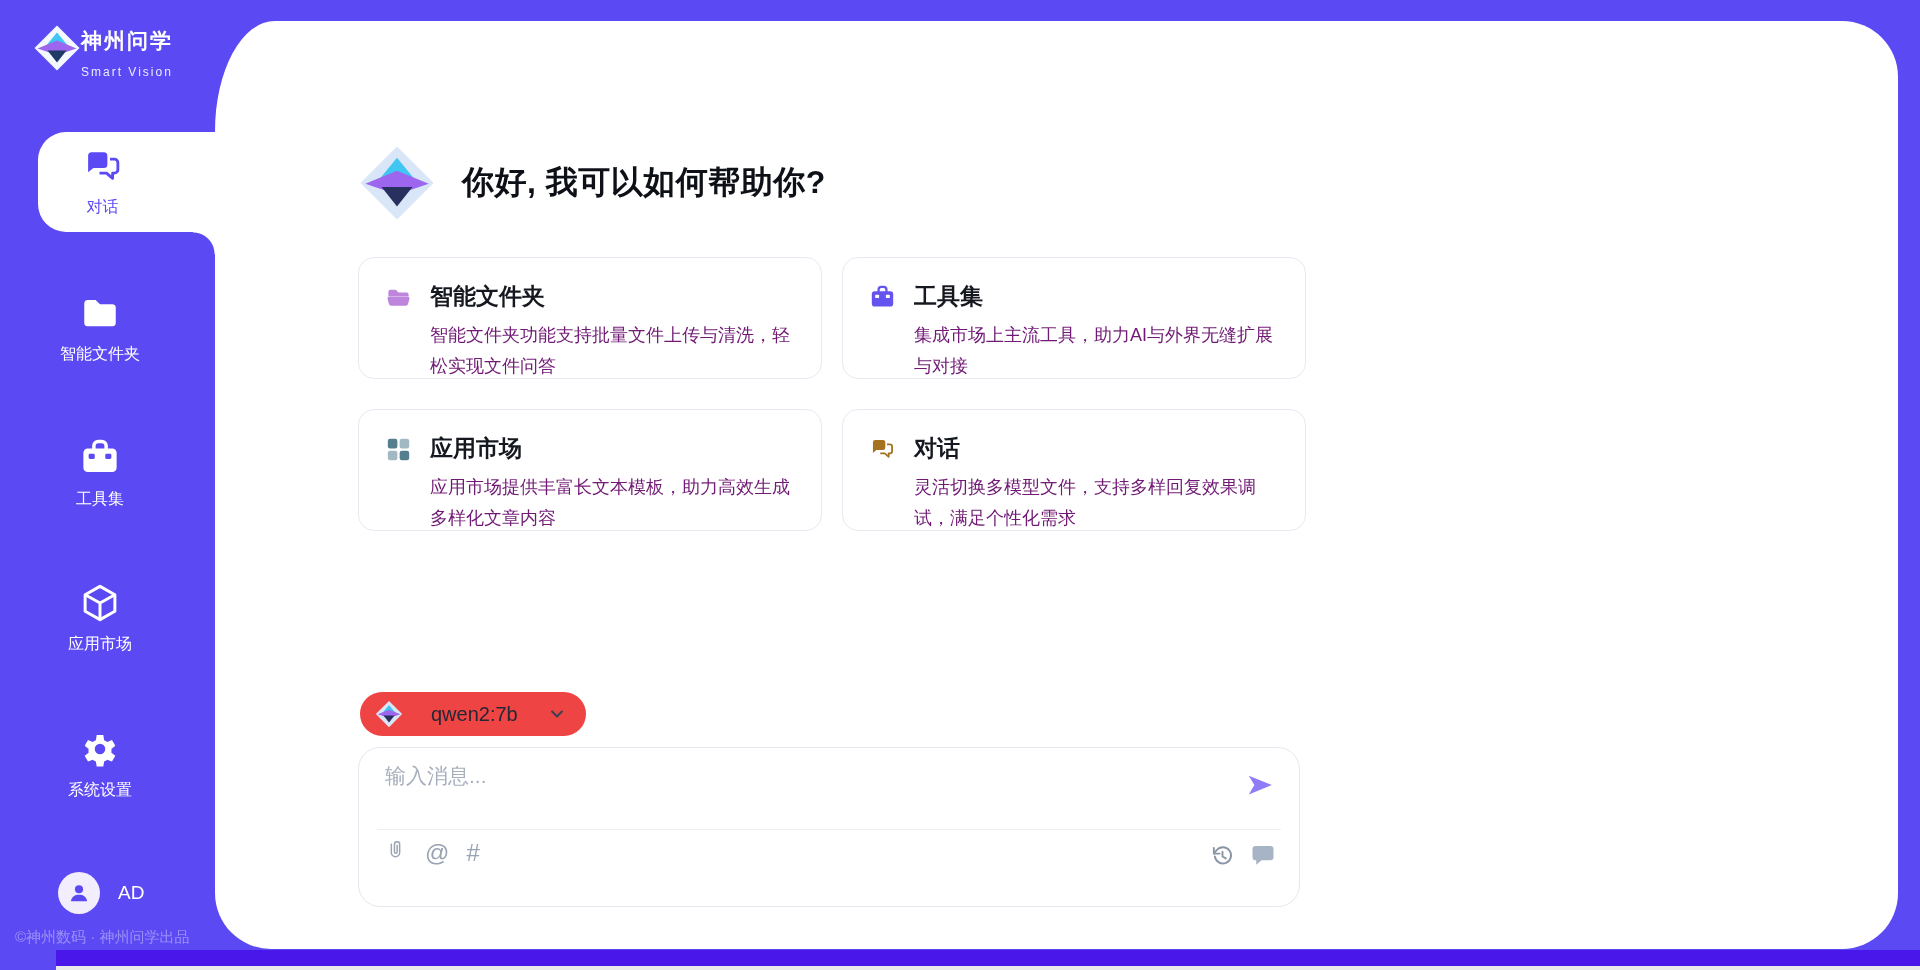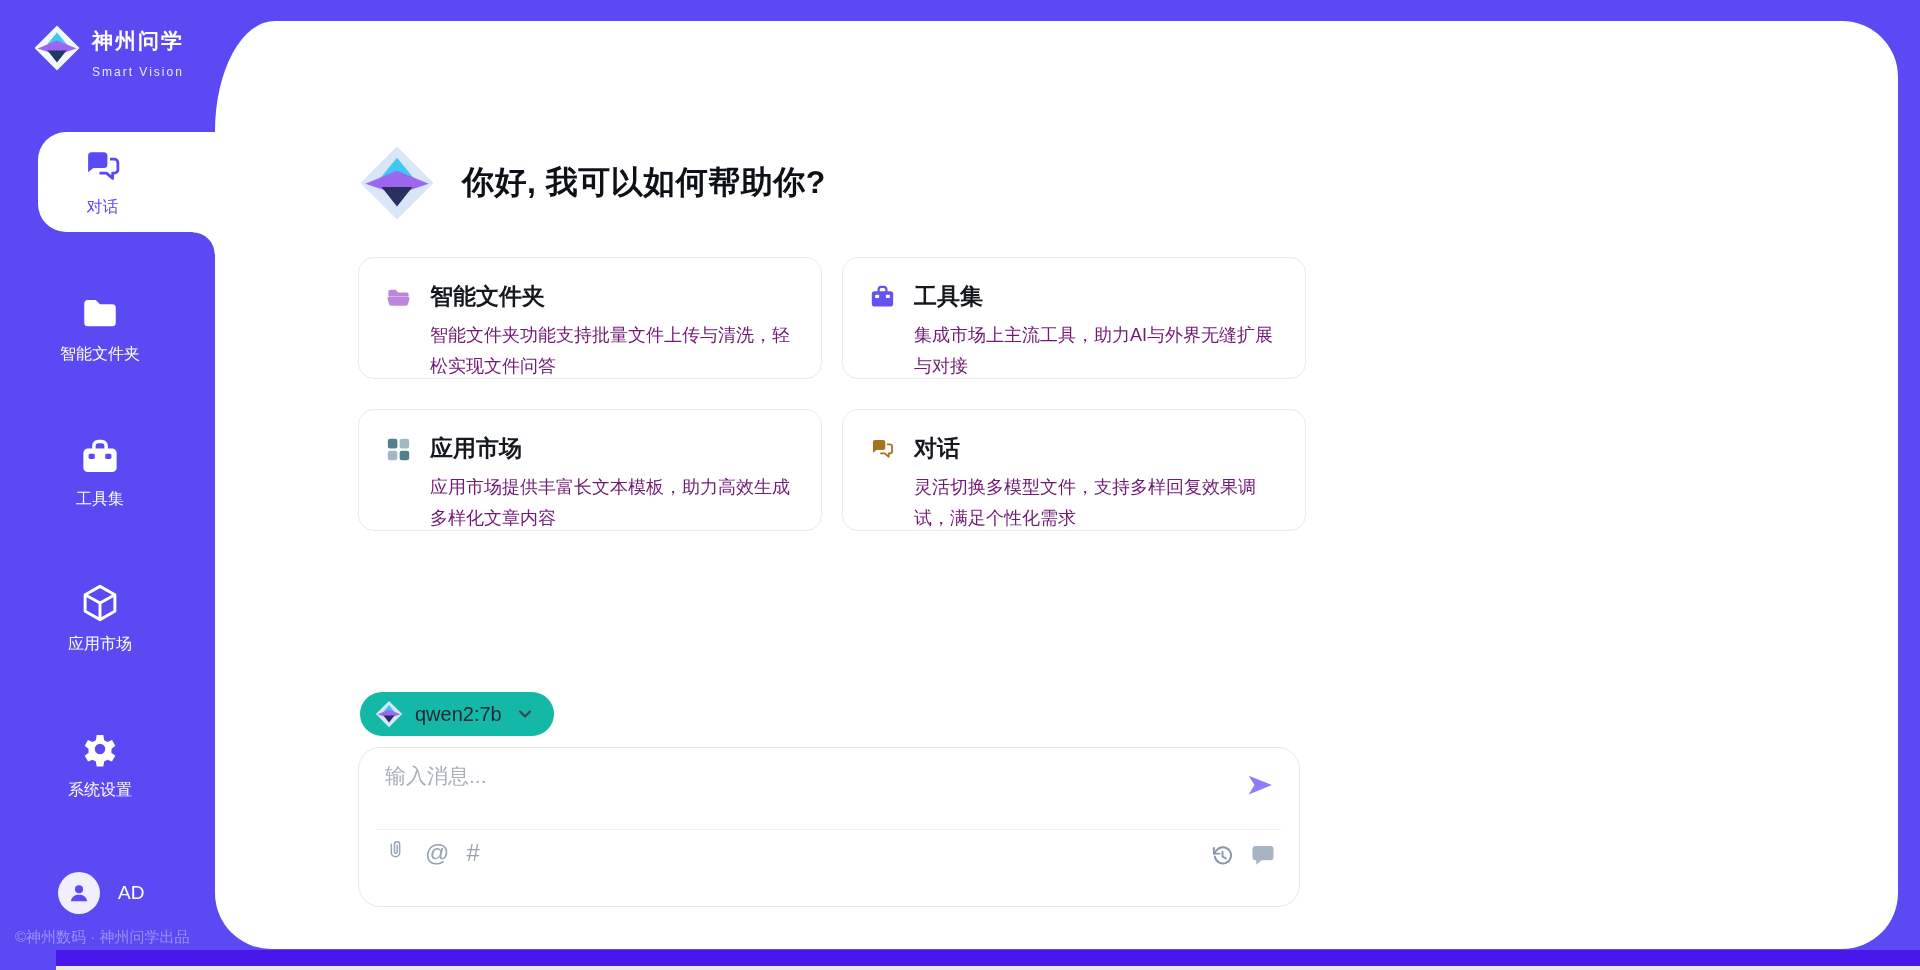--- a/index.html
+++ b/index.html
@@ -7,21 +7,21 @@
     font-family:"Liberation Sans","DejaVu Sans",sans-serif; }
   .app { position:absolute; left:0; top:0; width:1920px; height:966px; background:#4a17ea; }
   .purple-bg { position:absolute; left:0; top:0; width:1920px; height:950px; background:#5b49f3; }
   .bottom-left-patch { position:absolute; left:0; top:950px; width:56px; height:20px; background:#5b49f3; }
 
   
   .panel { position:absolute; left:215px; top:21px; width:1683px; height:928px; background:#ffffff;
     border-radius:60px 56px 56px 56px / 110px 56px 56px 56px; }
 
   
-  .logo { position:absolute; left:33px; top:24px; display:flex; align-items:flex-start; gap:11px; }
+  .logo { position:absolute; left:33px; top:24px; display:flex; align-items:flex-start; }
   .logo svg { width:48px; height:48px; }
   .logo-title { color:#fff; font-size:21px; font-weight:700; letter-spacing:2px; margin-top:3px; }
   .logo-sub { color:#e9ecff; font-size:12px; letter-spacing:2px; margin-top:10px; }
 
   .nav-tab-active { position:absolute; left:38px; top:132px; width:177px; height:100px; background:#fff;
     border-radius:28px 0 0 28px; display:flex; flex-direction:column; align-items:center;
     justify-content:center; gap:9px; padding-right:48px; }
   .nav-tab-active svg { width:42px; height:42px; }
   .nav-tab-active .nav-label { color:#5b49f3; font-size:16px; font-weight:500; }
   .tab-fillet { position:absolute; left:193px; top:232px; width:22px; height:22px;
@@ -49,21 +49,21 @@
     grid-template-columns:464px 464px; grid-auto-rows:122px; gap:30px 20px; }
   .card { background:#fff; border:1px solid #e8eaf1; border-radius:16px; padding:23px 20px 0 26px;
     display:flex; gap:18px; cursor:pointer; }
   .card-icon { width:27px; height:27px; flex:0 0 27px; margin-top:3px; }
   .card-icon svg { width:27px; height:27px; }
   .card-title { font-size:23px; font-weight:700; color:#15181f; }
   .card-desc { font-size:18px; color:#701a75; line-height:1.7; margin-top:8px; }
 
   
   .model-pill { position:absolute; left:360px; top:692px; height:44px; border-radius:22px;
-    background:#14b8a6; display:inline-flex; align-items:center; gap:12px; padding:0 20px 0 15px;
+    background:#ef4444; display:inline-flex; align-items:center; gap:28px; padding:0 20px 0 15px;
     cursor:pointer; }
   .model-pill .gem { width:28px; height:28px; }
   .model-label { font-size:20px; color:#23283 4; color:#232834; }
   .model-pill .chev { width:18px; height:18px; margin-left:2px; }
 
   
   .composer { position:absolute; left:358px; top:747px; width:942px; height:160px; background:#fff;
     border:1.5px solid #e4e7ee; border-radius:22px; }
   .composer textarea { position:absolute; left:26px; top:14px; width:840px; height:58px; border:none;
     outline:none; resize:none; font-size:21px; color:#2a2f3a; background:transparent;

